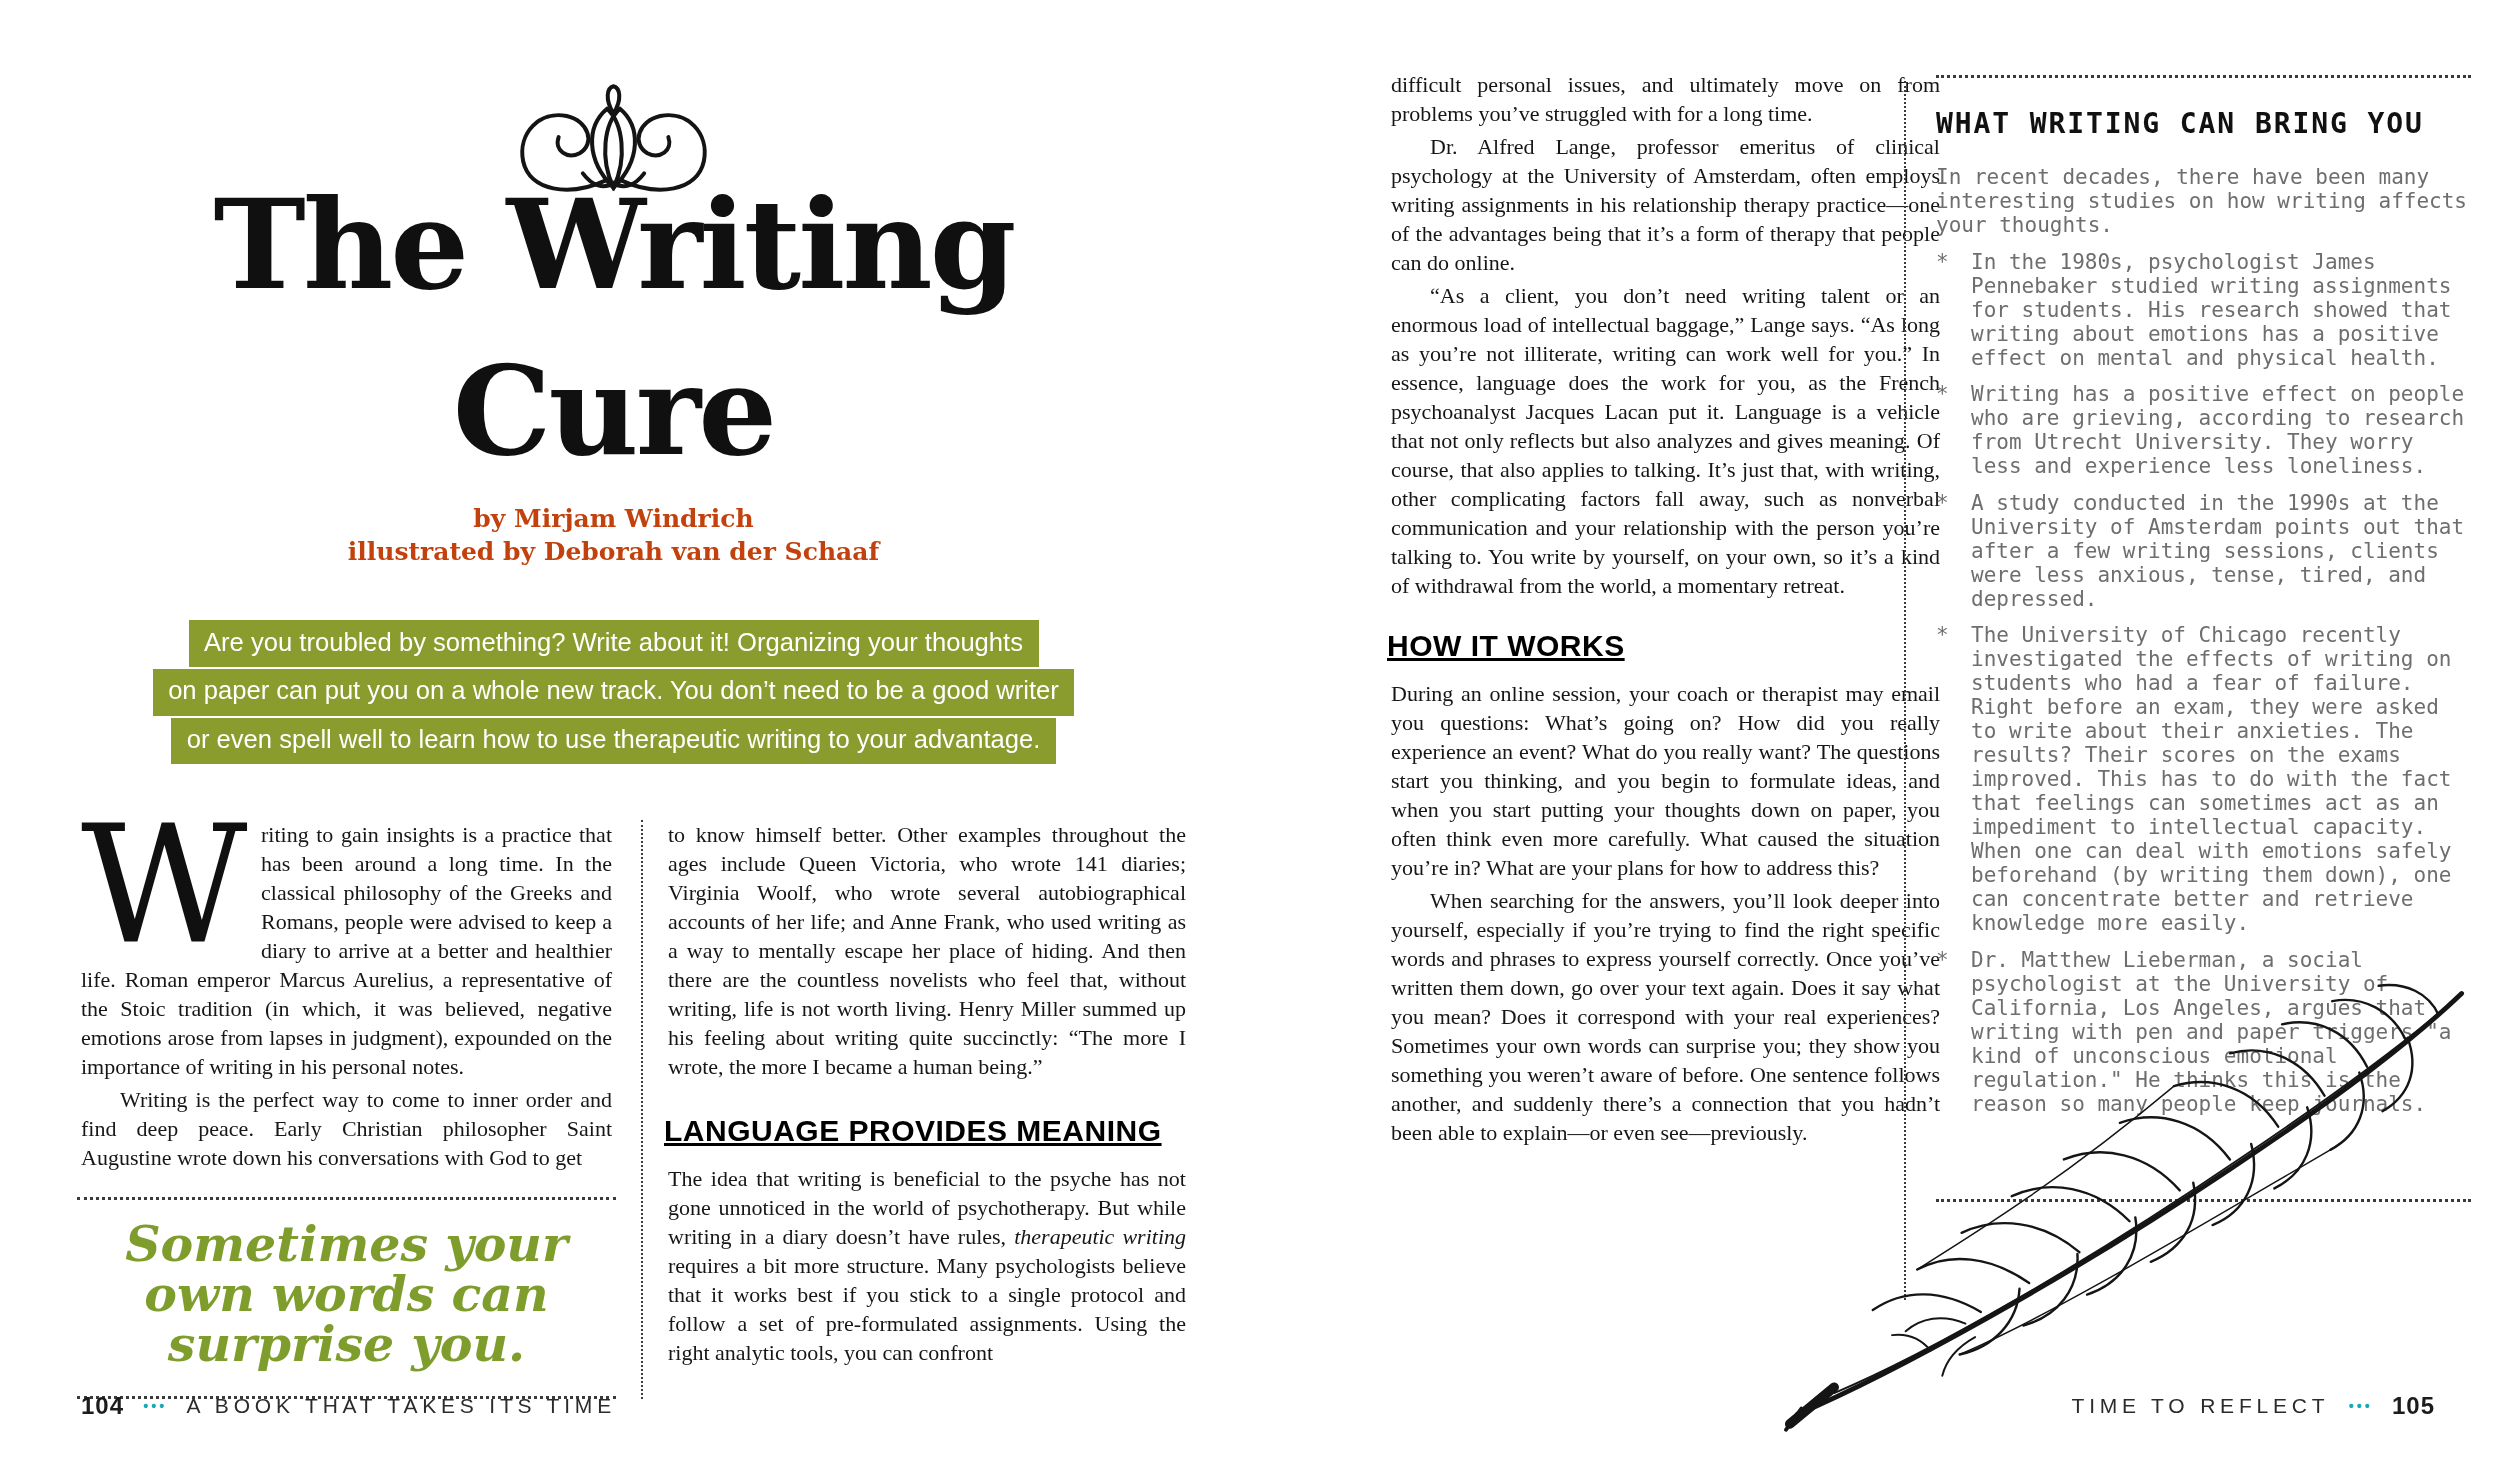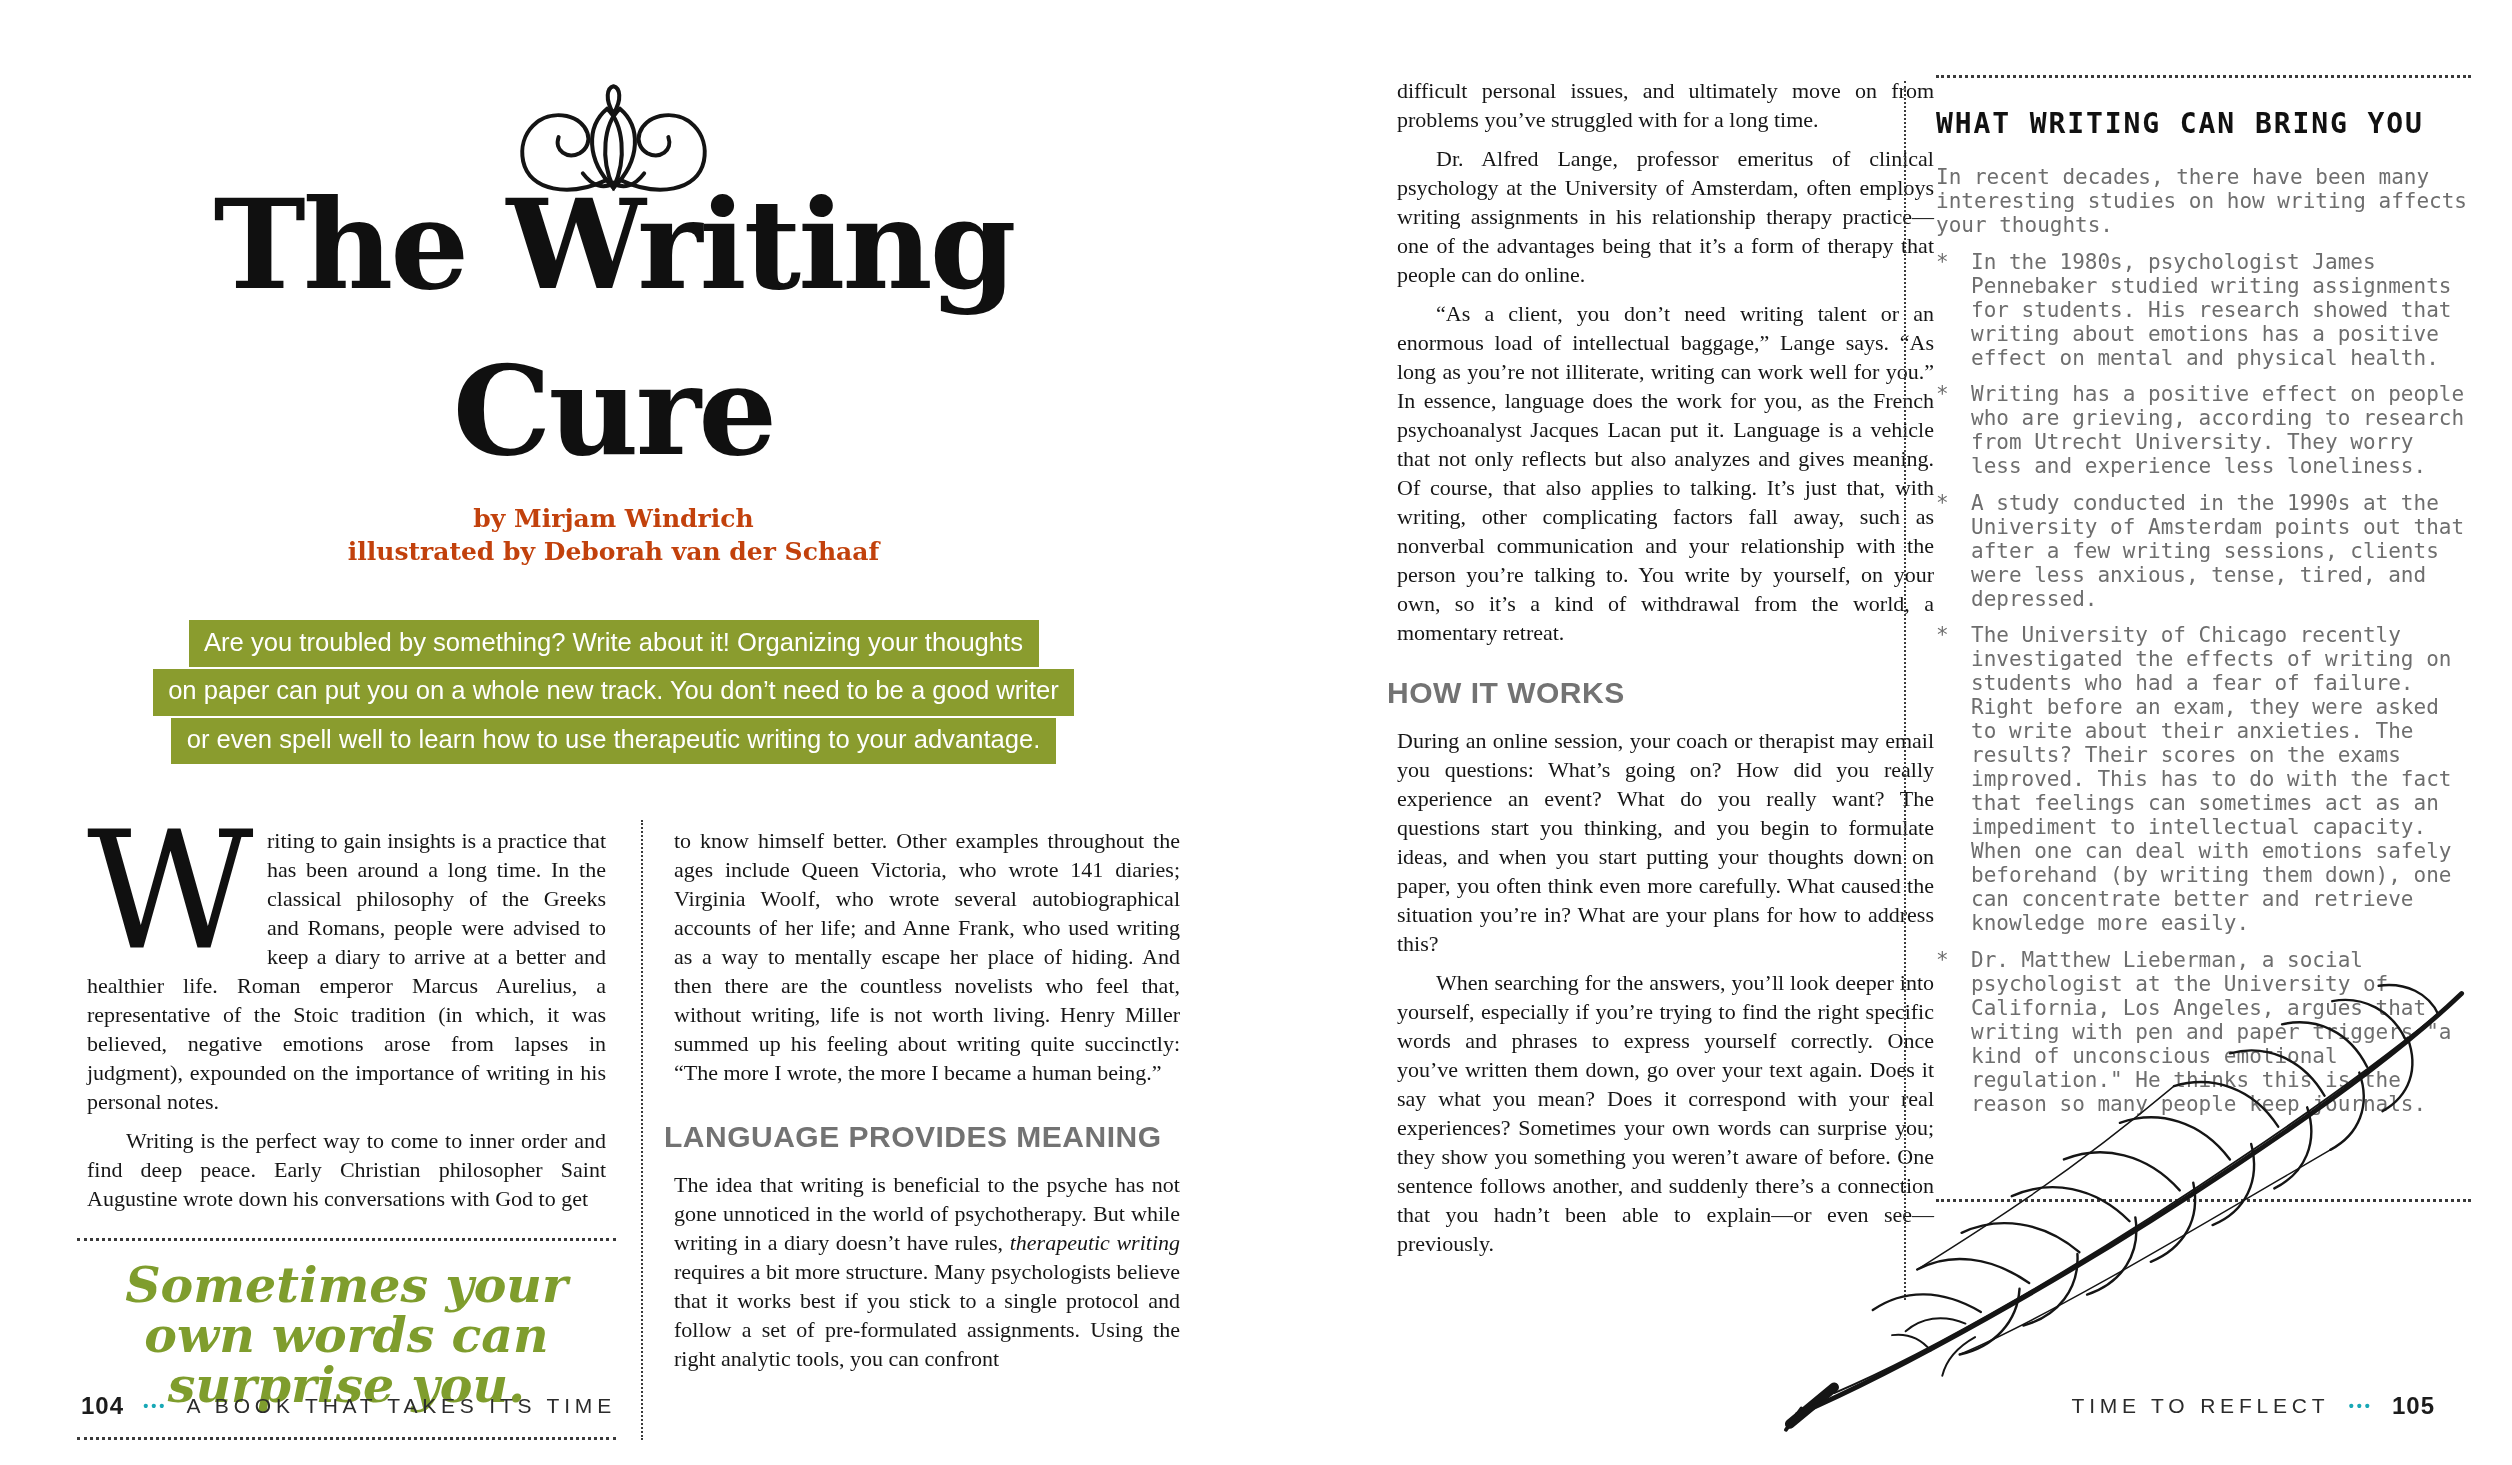--- a/index.html
+++ b/index.html
@@ -4,25 +4,25 @@
 <style>
   html,body{margin:0;padding:0;}
   body{
     width:2512px;height:1466px;background:#ffffff;position:relative;
     font-family:"Liberation Serif",serif;color:#161616;
     -webkit-font-smoothing:antialiased;
   }
   .spread{position:absolute;inset:0;}
   
   .dotline{border-top:3.9px dotted #3a3a3a;height:0;}
-  .body{font-size:22px;line-height:29px;text-align:justify;margin:10px;}
+  .body{font-size:22px;line-height:29px;text-align:justify;margin:4px;}
   .body.indent{text-indent:39px;}
   .section-heading{
     font-family:"Liberation Sans",sans-serif;font-weight:700;
-    color:#737373;font-size:30px;letter-spacing:0.5px;margin:33px 0 15.5px;
+    color:#000000;font-size:30px;letter-spacing:0.5px;margin:33px 0 15.5px;text-decoration:underline;
   }
   
   .ornament{position:absolute;left:0;top:83px;width:1227px;text-align:center;}
   .title{
     position:absolute;left:0;top:162px;width:1227px;text-align:center;
     font-family:"DejaVu Serif",serif;font-weight:700;font-size:124px;
     line-height:166px;letter-spacing:-2.9px;margin:0;color:#101010;
   }
   .title .tl{display:block;}
   .byline{

